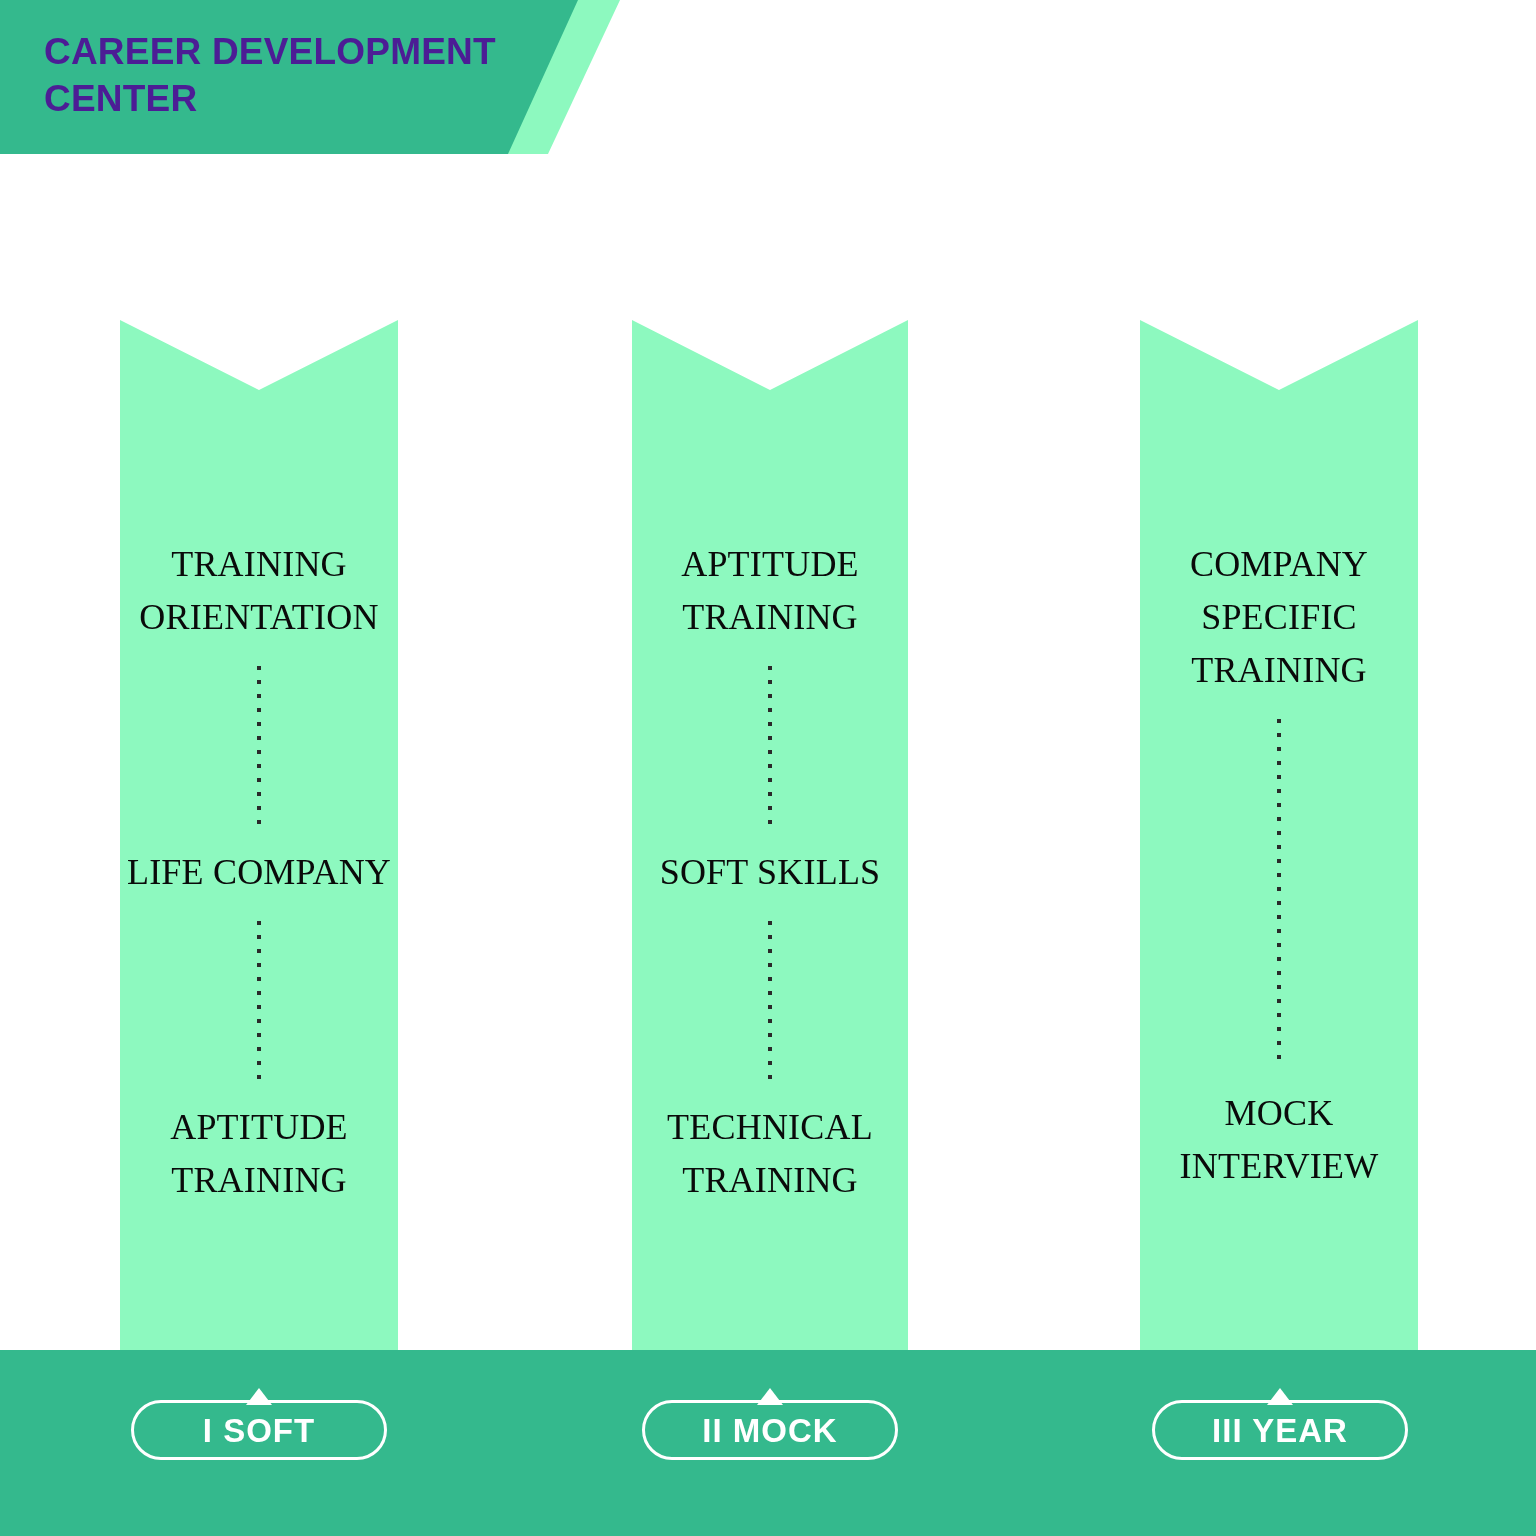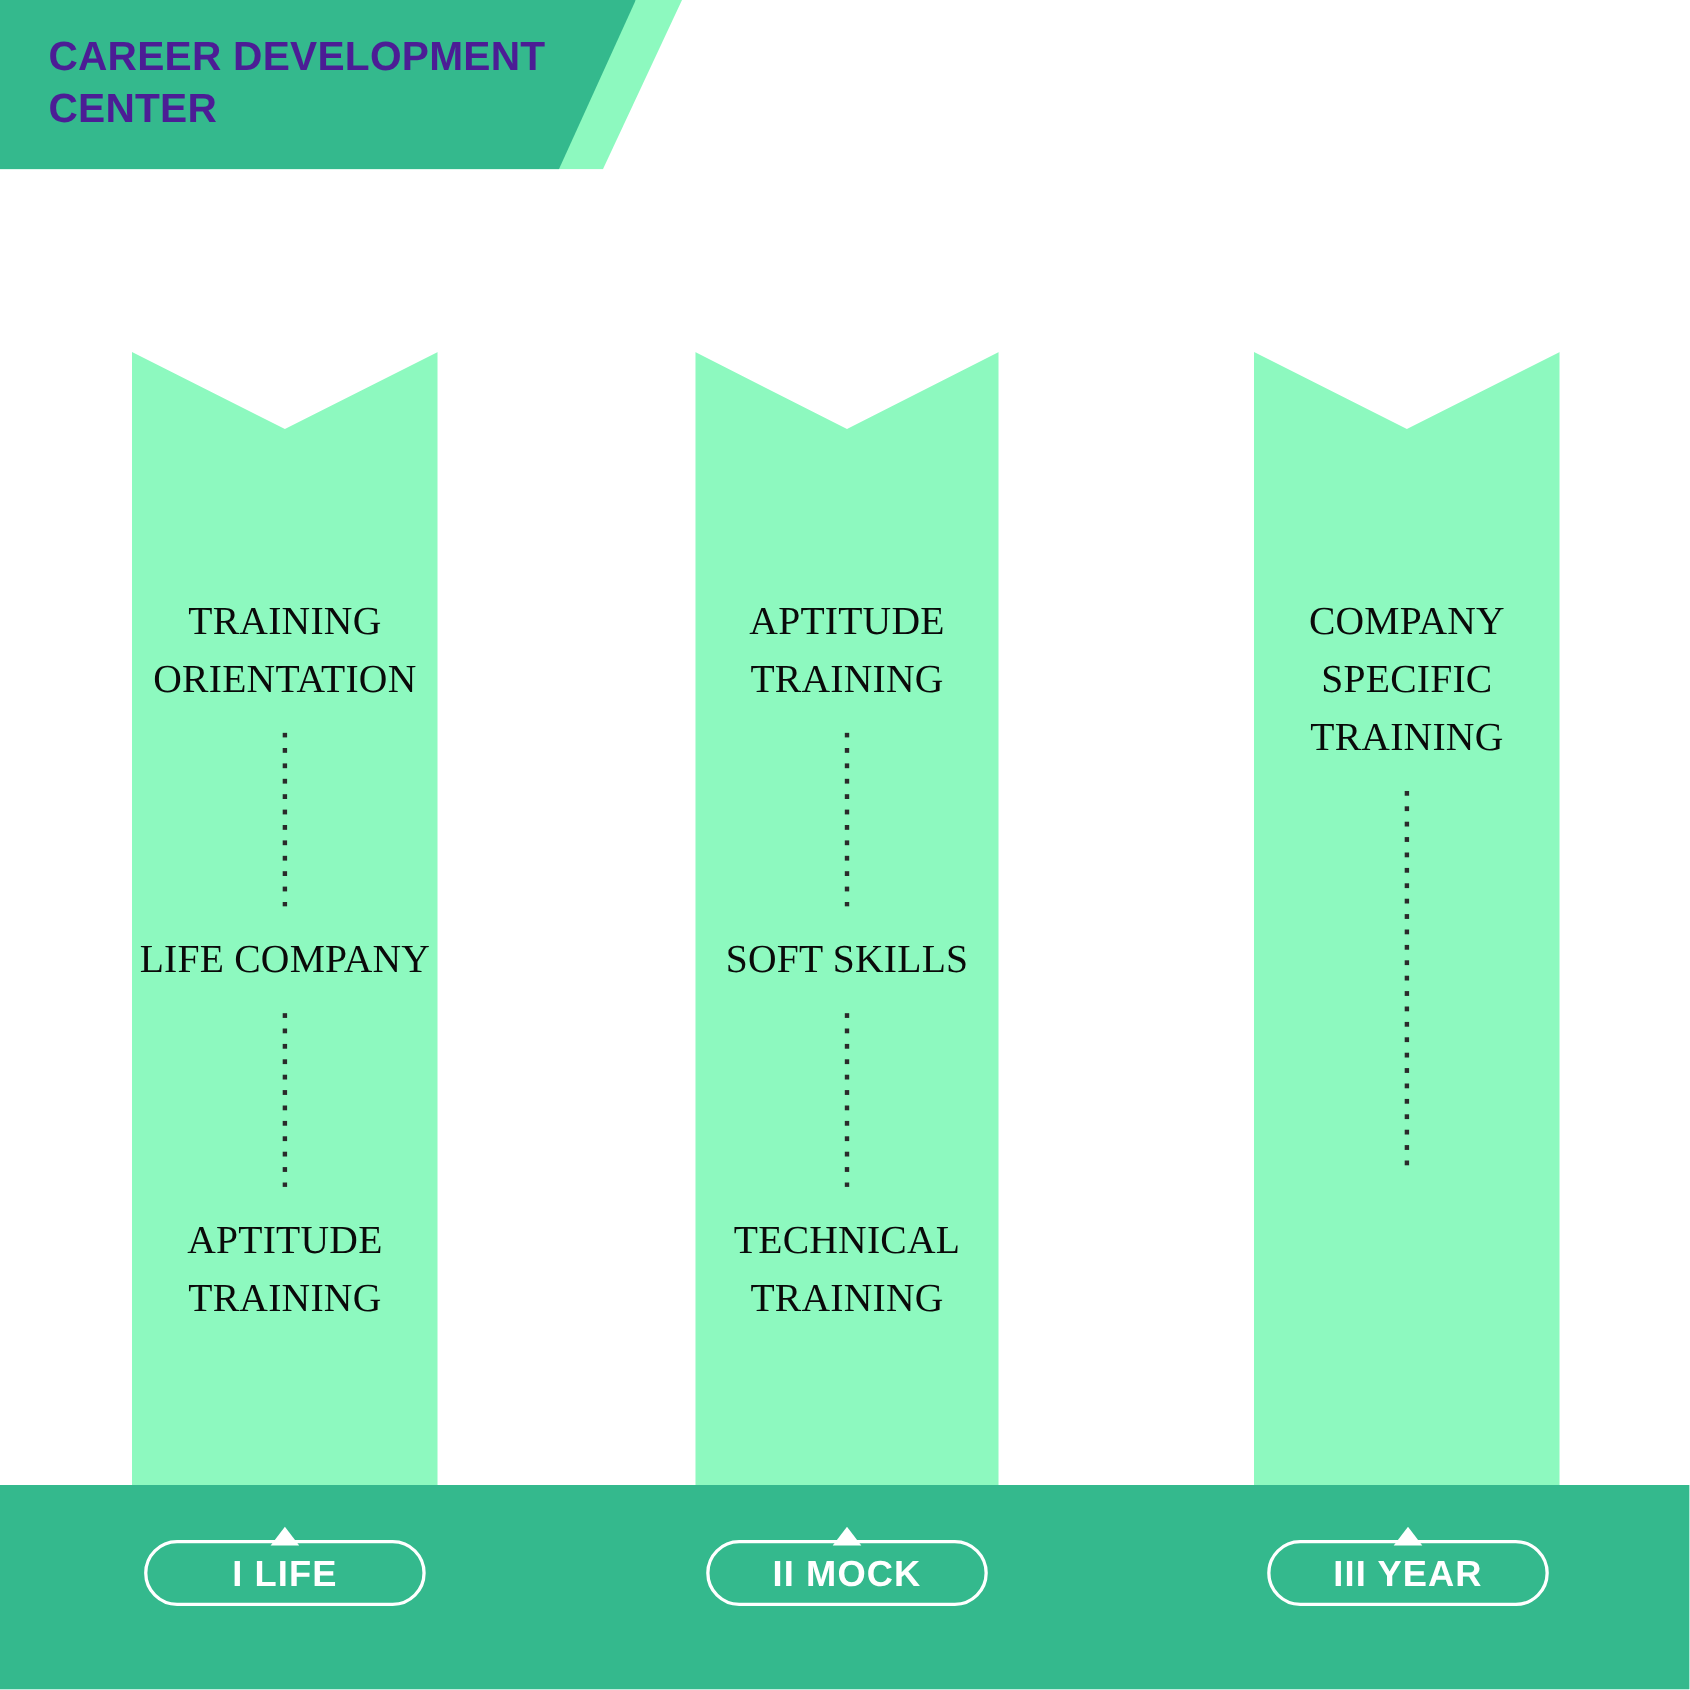--- a/index.html
+++ b/index.html
@@ -213,31 +213,33 @@
     </div>
   </div>
 
   <div class="column" id="col-3">
     <div class="column-body"></div>
     <div class="column-content">
       <div class="stage-label stage-1">COMPANY
 SPECIFIC
 TRAINING</div>
       <div class="dotted-connector dot-1"></div>
+      <div class="stage-label stage-2">MOCK
+INTERVIEW</div>
     </div>
   </div>
 
 </div>
 
 <div class="footer">
 
   <div class="year-marker" id="year-1">
     <div class="year-notch"></div>
     <div class="year-pill">
-      <span class="year-label">I LIFE</span>
+      <span class="year-label">I SOFT</span>
     </div>
   </div>
 
   <div class="year-marker" id="year-2">
     <div class="year-notch"></div>
     <div class="year-pill">
       <span class="year-label">II MOCK</span>
     </div>
   </div>
 

